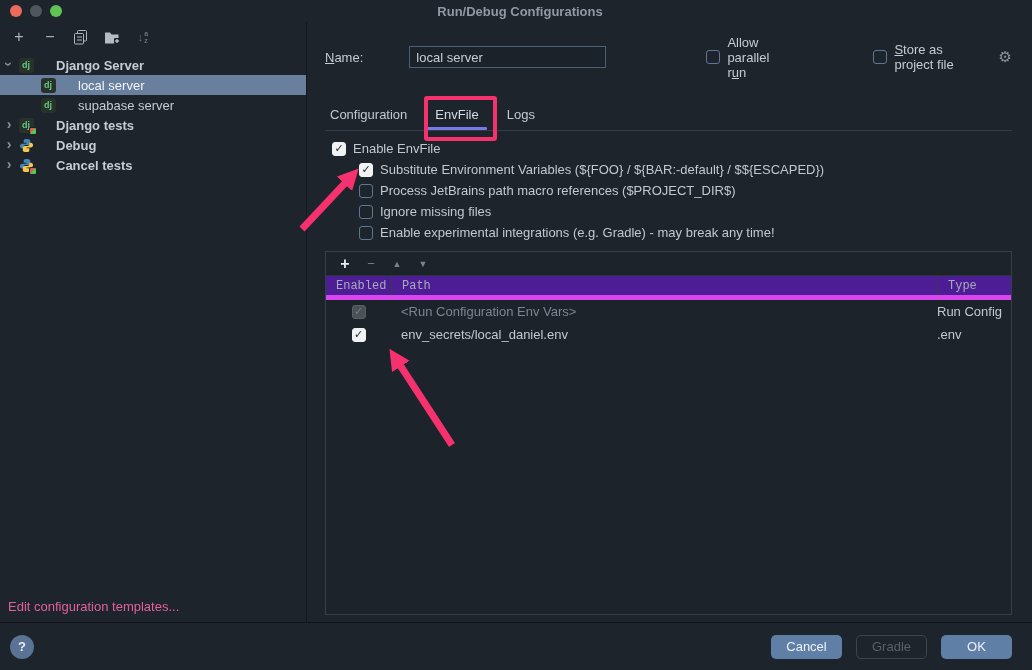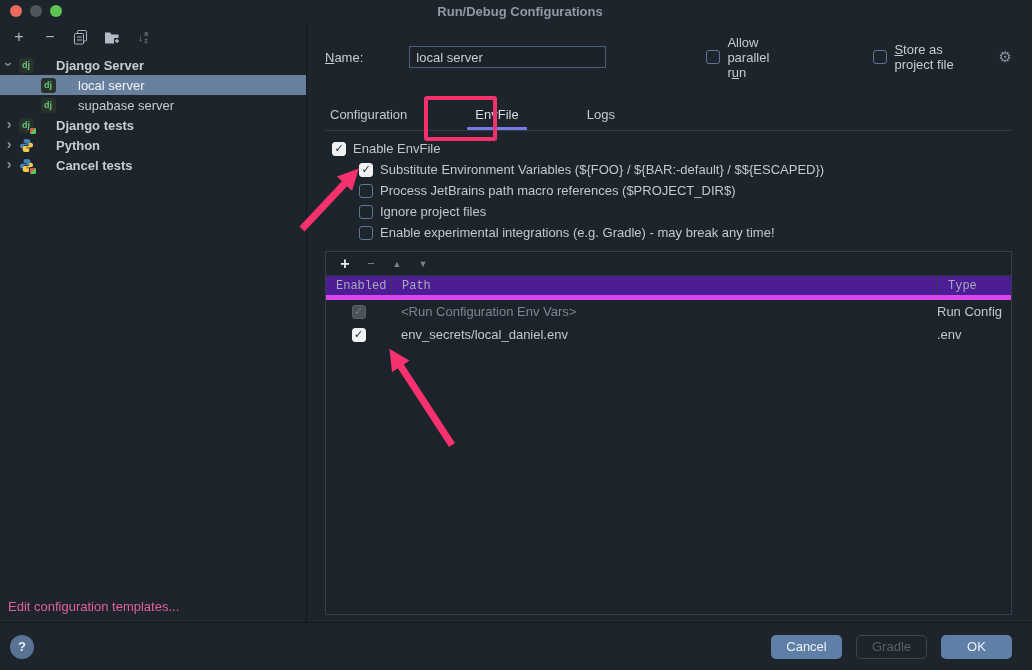--- a/index.html
+++ b/index.html
@@ -50,21 +50,21 @@
     color:#c9ced6; font:13px "Liberation Sans",sans-serif; padding:0 6px; outline:none; }
   .hdr-cb { display:flex; align-items:center; gap:7px; }
   .gear { color:#8a919b; font-size:15px; margin-left:6px; cursor:default; }
 
   .checkbox { width:14px; height:14px; flex:0 0 14px; border:1px solid var(--cbborder,#5d7795); border-radius:3px;
     display:inline-flex; align-items:center; justify-content:center; background:transparent;
     font-size:11px; font-weight:bold; color:transparent; cursor:default; }
   .checkbox.checked { background:#f1f2f4; border-color:#f1f2f4; color:#23272e; }
   .checkbox.checked.disabled { background:#4b5157; border-color:#5a6067; color:#767c84; }
 
-  .tabs { display:flex; margin-top:37px; height:25px; flex:0 0 25px; align-items:flex-end;gap:40px; }
+  .tabs { display:flex; margin-top:37px; height:25px; flex:0 0 25px; align-items:flex-end; }
   .tab { padding:0 14px 8px; color:#c3c9d1; position:relative; cursor:pointer; }
   .tab:first-child { padding-left:5px; }
   .tab.active::after { content:""; position:absolute; left:6px; right:6px; bottom:0; height:3px; background:var(--accent,#767be8); border-radius:1px; }
   .tab.active { color:#d7dce3; }
 
   .tab-body { border-top:1px solid #333b46; padding-top:7px; flex:1 1 auto; display:flex; flex-direction:column; min-height:0; }
   .opt-row { height:21px; display:flex; align-items:center; gap:7px; padding-left:7px; }
   .opt-row.indent { padding-left:34px; }
   .opt-label { color:#c2c8d0; }
 
@@ -174,21 +174,21 @@
             <span>Django tests</span>
           </div>
           <div class="tree-row group">
             <span class="chev">›</span>
             <span class="tree-icon">
               <svg width="15" height="15" viewBox="0 0 16 16">
                 <path fill="#4584b6" d="M8 1C5 1 5 2.2 5 3v2h3v1H3.5C2 6 1 7 1 8.5S2 11 3.5 11H5V9.5C5 8 6 7.5 7 7.5h3c1 0 2-.8 2-2V3c0-1-.8-2-4-2z"></path>
                 <path fill="#f2c94c" d="M8 15c3 0 3-1.2 3-2v-2H8v-1h4.5c1.5 0 2.5-1 2.5-2.5S14 5 12.5 5H11v1.5C11 8 10 8.5 9 8.5H6c-1 0-2 .8-2 2V13c0 1 .8 2 4 2z"></path>
               </svg>
             </span>
-            <span>Python</span>
+            <span>Debug</span>
           </div>
           <div class="tree-row group">
             <span class="chev">›</span>
             <span class="tree-icon">
               <svg width="15" height="15" viewBox="0 0 16 16">
                 <path fill="#4584b6" d="M8 1C5 1 5 2.2 5 3v2h3v1H3.5C2 6 1 7 1 8.5S2 11 3.5 11H5V9.5C5 8 6 7.5 7 7.5h3c1 0 2-.8 2-2V3c0-1-.8-2-4-2z"></path>
                 <path fill="#f2c94c" d="M8 15c3 0 3-1.2 3-2v-2H8v-1h4.5c1.5 0 2.5-1 2.5-2.5S14 5 12.5 5H11v1.5C11 8 10 8.5 9 8.5H6c-1 0-2 .8-2 2V13c0 1 .8 2 4 2z"></path>
               </svg>
               <span class="test-badge"></span>
             </span>
@@ -230,21 +230,21 @@
             <div class="opt-row indent">
               <span class="checkbox checked">✓</span>
               <span class="opt-label">Substitute Environment Variables (${FOO} / ${BAR:-default} / $${ESCAPED})</span>
             </div>
             <div class="opt-row indent">
               <span class="checkbox"></span>
               <span class="opt-label">Process JetBrains path macro references ($PROJECT_DIR$)</span>
             </div>
             <div class="opt-row indent">
               <span class="checkbox"></span>
-              <span class="opt-label">Ignore project files</span>
+              <span class="opt-label">Ignore missing files</span>
             </div>
             <div class="opt-row indent">
               <span class="checkbox"></span>
               <span class="opt-label">Enable experimental integrations (e.g. Gradle) - may break any time!</span>
             </div>
           </div>
 
         <div class="env-table">
           <div class="et-toolbar" id="etToolbar">
               <span class="et-tb add">+</span>

